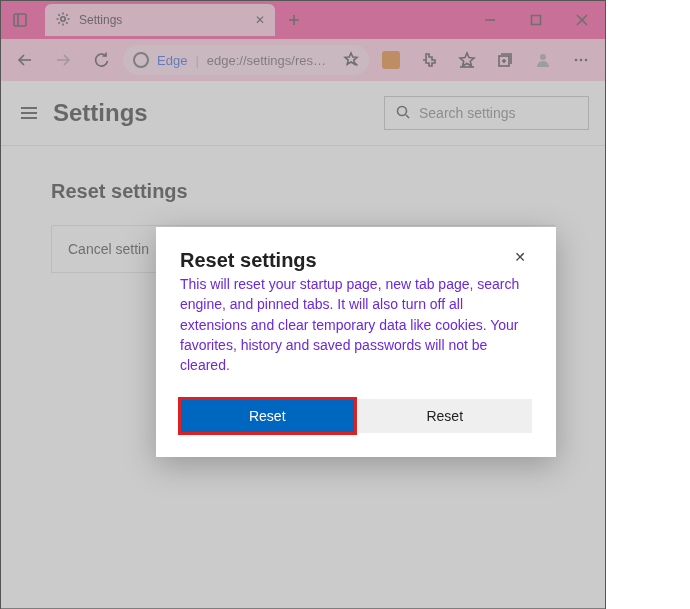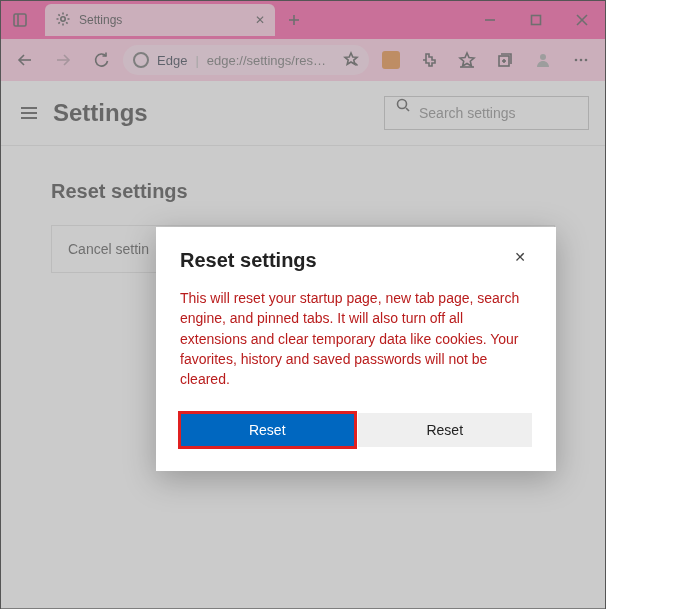--- a/index.html
+++ b/index.html
@@ -19,50 +19,50 @@
   .newtab { width:30px; height:30px; display:flex; align-items:center; justify-content:center; color:#222; font-size:16px; margin-left:4px; }
   .tb-spacer { flex:1; }
   .winbtn { width:46px; height:100%; display:flex; align-items:center; justify-content:center; color:#111; font-size:12px; }
 
   
   .toolbar { height:42px; background:#fec0dc; display:flex; align-items:center; padding:0 8px; gap:6px; }
   .tbtn { width:32px; height:32px; display:flex; align-items:center; justify-content:center; color:#333; border-radius:4px; }
   .forward { opacity:.4; }
   .addr { flex:1; height:30px; background:#fdd6e8; border-radius:15px; display:flex; align-items:center; padding:0 10px; gap:8px; color:#333; font-size:13px; }
   .addr .edge-ico { width:16px;height:16px; border:2px solid #555; border-radius:50%; }
-  .addr .edge-lbl { color:#0f172a; font-size:13px; }
+  .addr .edge-lbl { color:#1d4ed8; font-size:13px; }
   .addr .sep { color:#aaa; }
   .addr .url { color:#555; flex:1; white-space:nowrap; overflow:hidden; text-overflow:ellipsis; }
   .addr .star { margin-left:auto; color:#666; font-size:13px; }
   .fox { width:18px;height:18px; background:#e2761b; border-radius:3px; }
 
   
   .page { position:relative; background:#fff; height: calc(100% - 80px); }
   .page-top { height:65px; border-bottom:1px solid #e2e2e2; display:flex; align-items:center; padding:0 16px; gap:12px; }
   .hamburger { width:24px; height:24px; display:flex; align-items:center; justify-content:center; flex-direction:column; gap:3px; }
   .hamburger span{ width:16px; height:2px; background:#333; }
   .page-title { font-size:24px; font-weight:600; color:#222; }
-  .search { margin-left:auto; width:205px; height:34px; border:1px solid #bbb; background:#fff; display:flex; padding:0 10px; gap:8px; }
+  .search { margin-left:auto; width:205px; height:34px; border:1px solid #bbb; background:#fff; display:flex; align-items:center; padding:0 10px; gap:8px; }
   .search input { border:none; outline:none; font-size:14px; width:100%; background:transparent; color:#666; }
   .mag { color:#666; font-size:14px; }
 
   .content { padding: 34px 50px; }
   .section-title { font-size:20px; font-weight:600; color:#222; margin-bottom:22px; }
   .row { border:1px solid #ddd; background:#fff; height:48px; display:flex; align-items:center; padding:0 16px; font-size:14px; color:#333; justify-content:space-between; }
   .chev { color:#888; font-size:16px; }
 
   
   .scrim { position:absolute; inset:0; background:rgba(160,160,160,0.55); }
 
   
   .dialog { position:absolute; left:155px; top:226px; width:400px; background:#fff; box-shadow:0 8px 30px rgba(0,0,0,.25); padding:22px 24px 24px; }
   .dlg-head { display:flex; align-items:flex-start; }
   .dlg-title { font-size:20px; font-weight:600; color:#222; flex:1; }
   .dlg-close { font-size:14px; color:#444; width:24px; text-align:center; cursor:pointer; }
-  .dlg-body { font-size:14px; color:#b91c1c; line-height:1.45; margin-top:16px; }
+  .dlg-body { font-size:14px; color:#6d28d9; line-height:1.45; margin-top:2px; }
   .dlg-actions { display:flex; gap:3px; margin-top:24px; }
   .btn { flex:1; height:34px; display:flex; align-items:center; justify-content:center; font-size:14px; cursor:pointer; }
   .btn-primary { background:#0067c0; color:#fff; outline:3px solid #e02020; outline-offset:-1px; }
   .btn-secondary { background:#efefef; color:#222; }
 
   svg.ico { width:16px; height:16px; stroke:#333; fill:none; stroke-width:1.6; }
   svg.ico18 { width:18px; height:18px; }
 </style>
 </head>
 <body>

